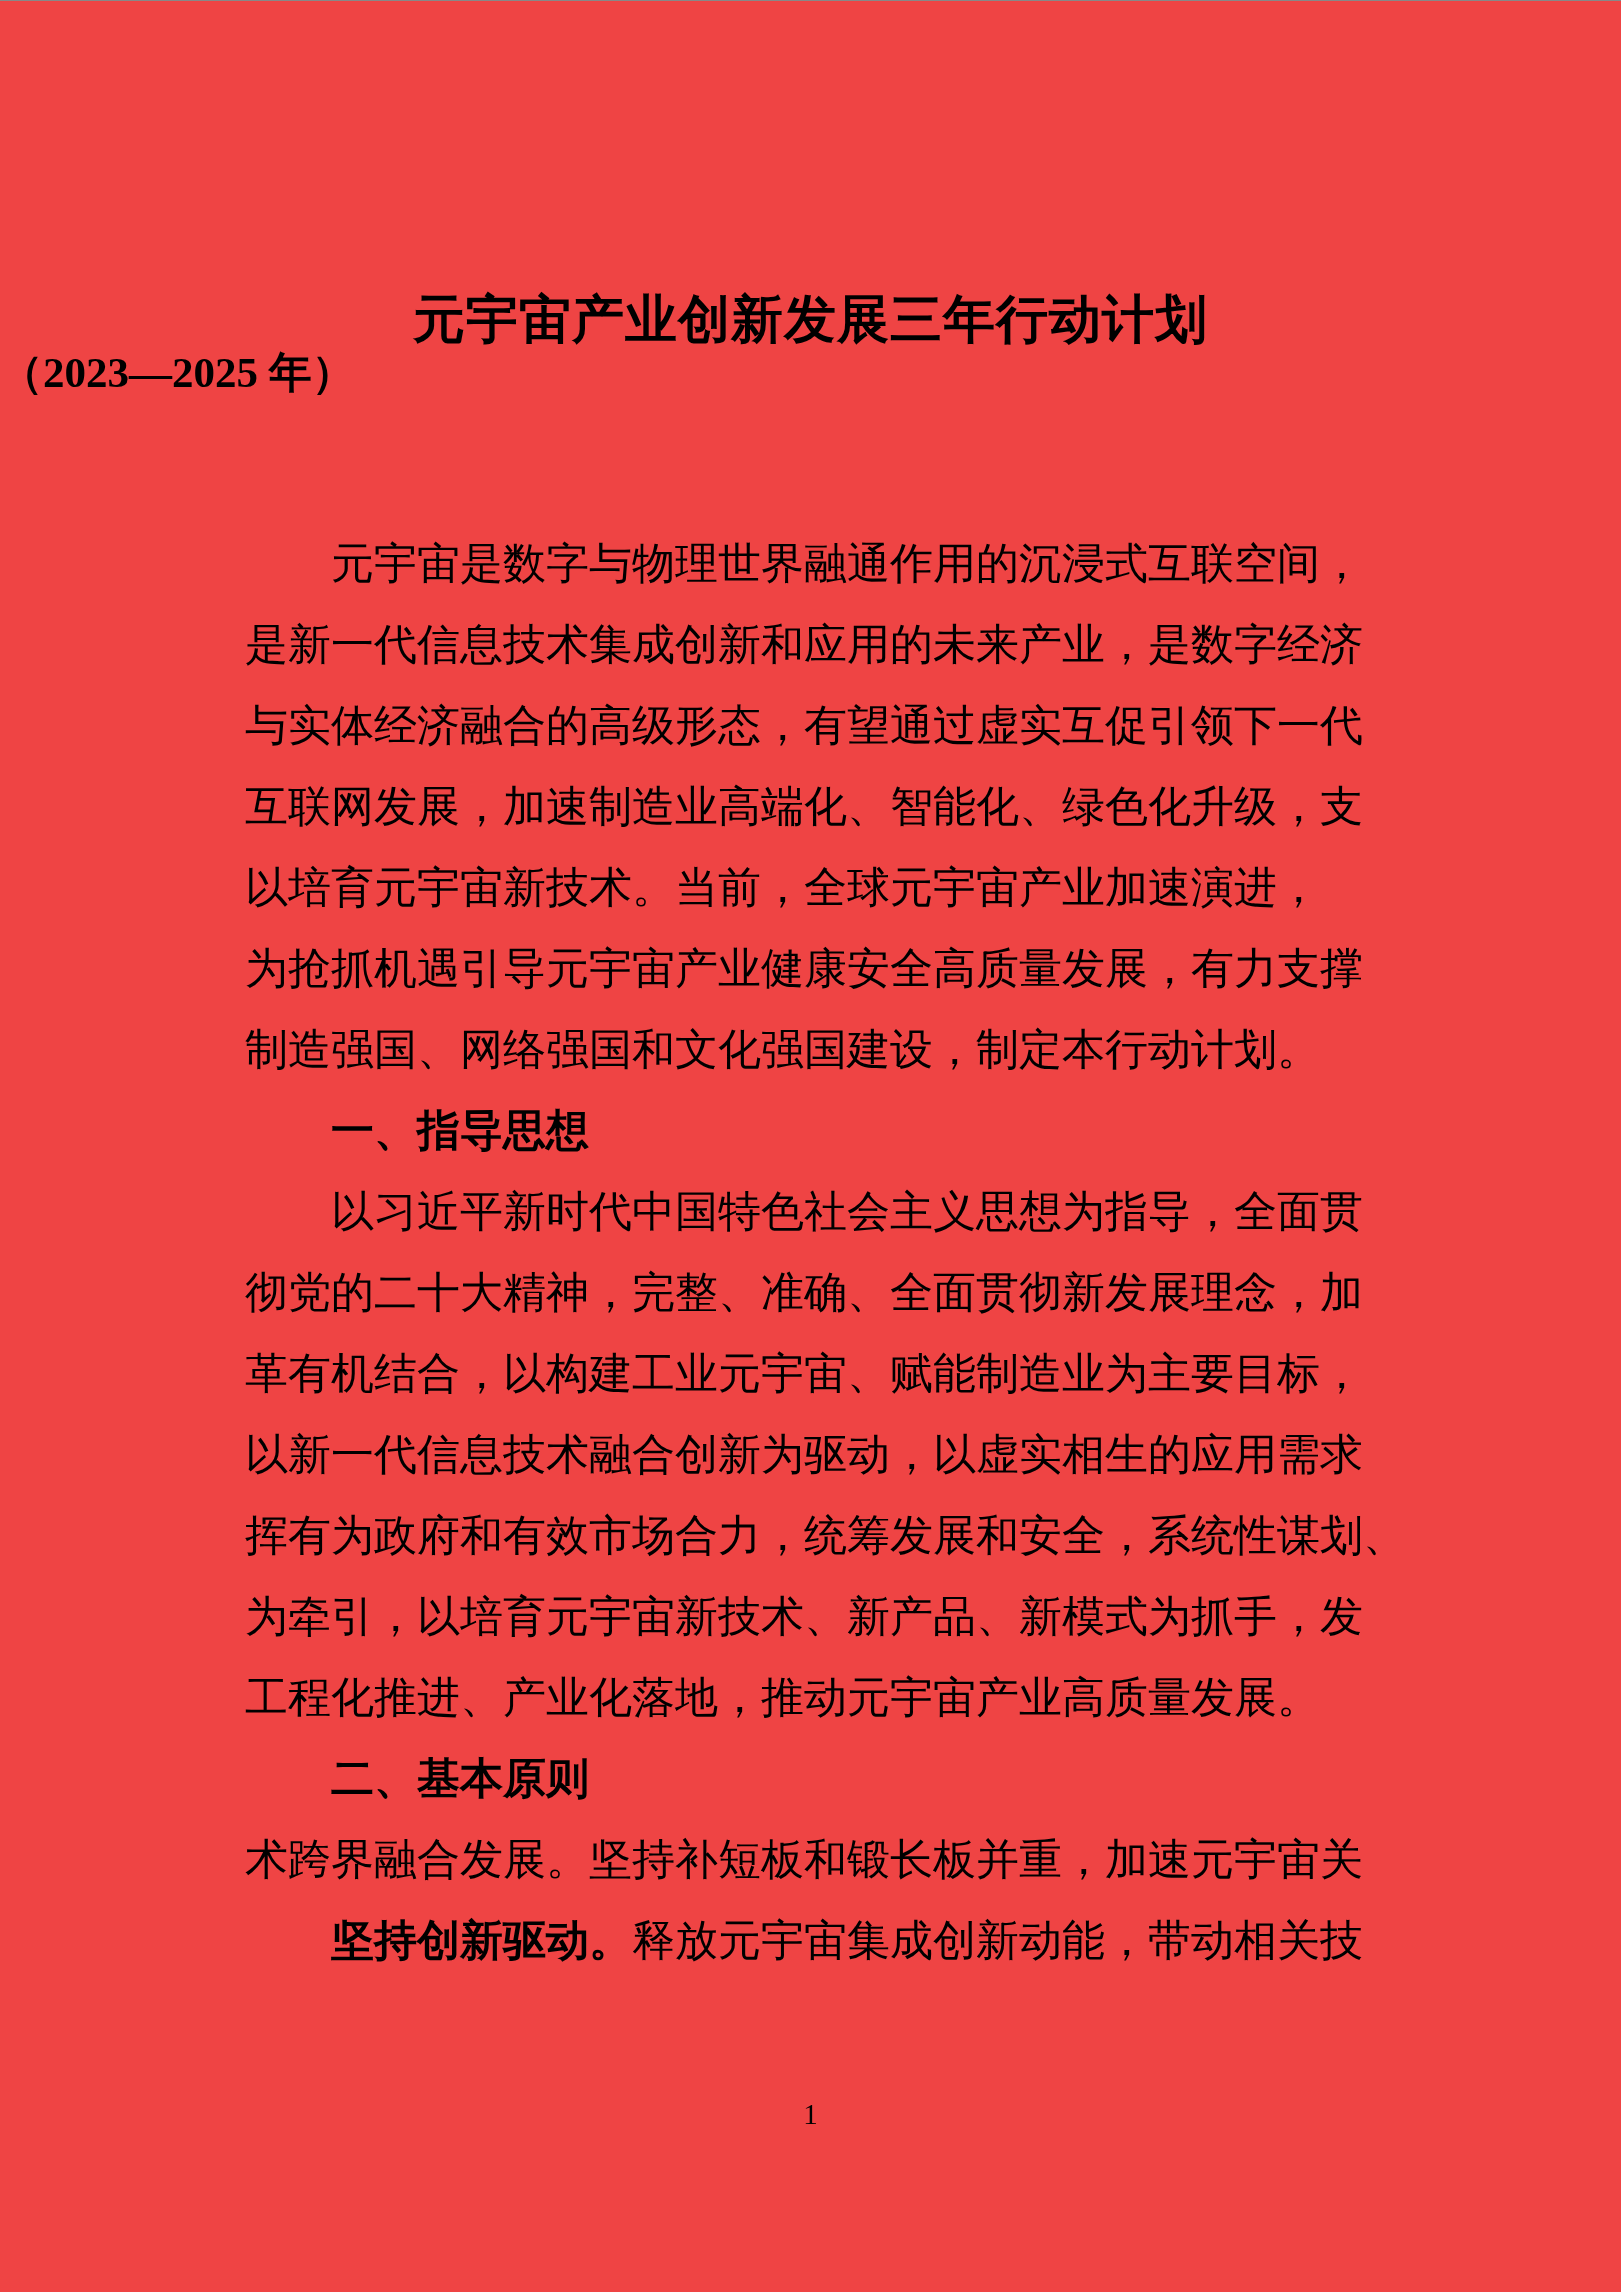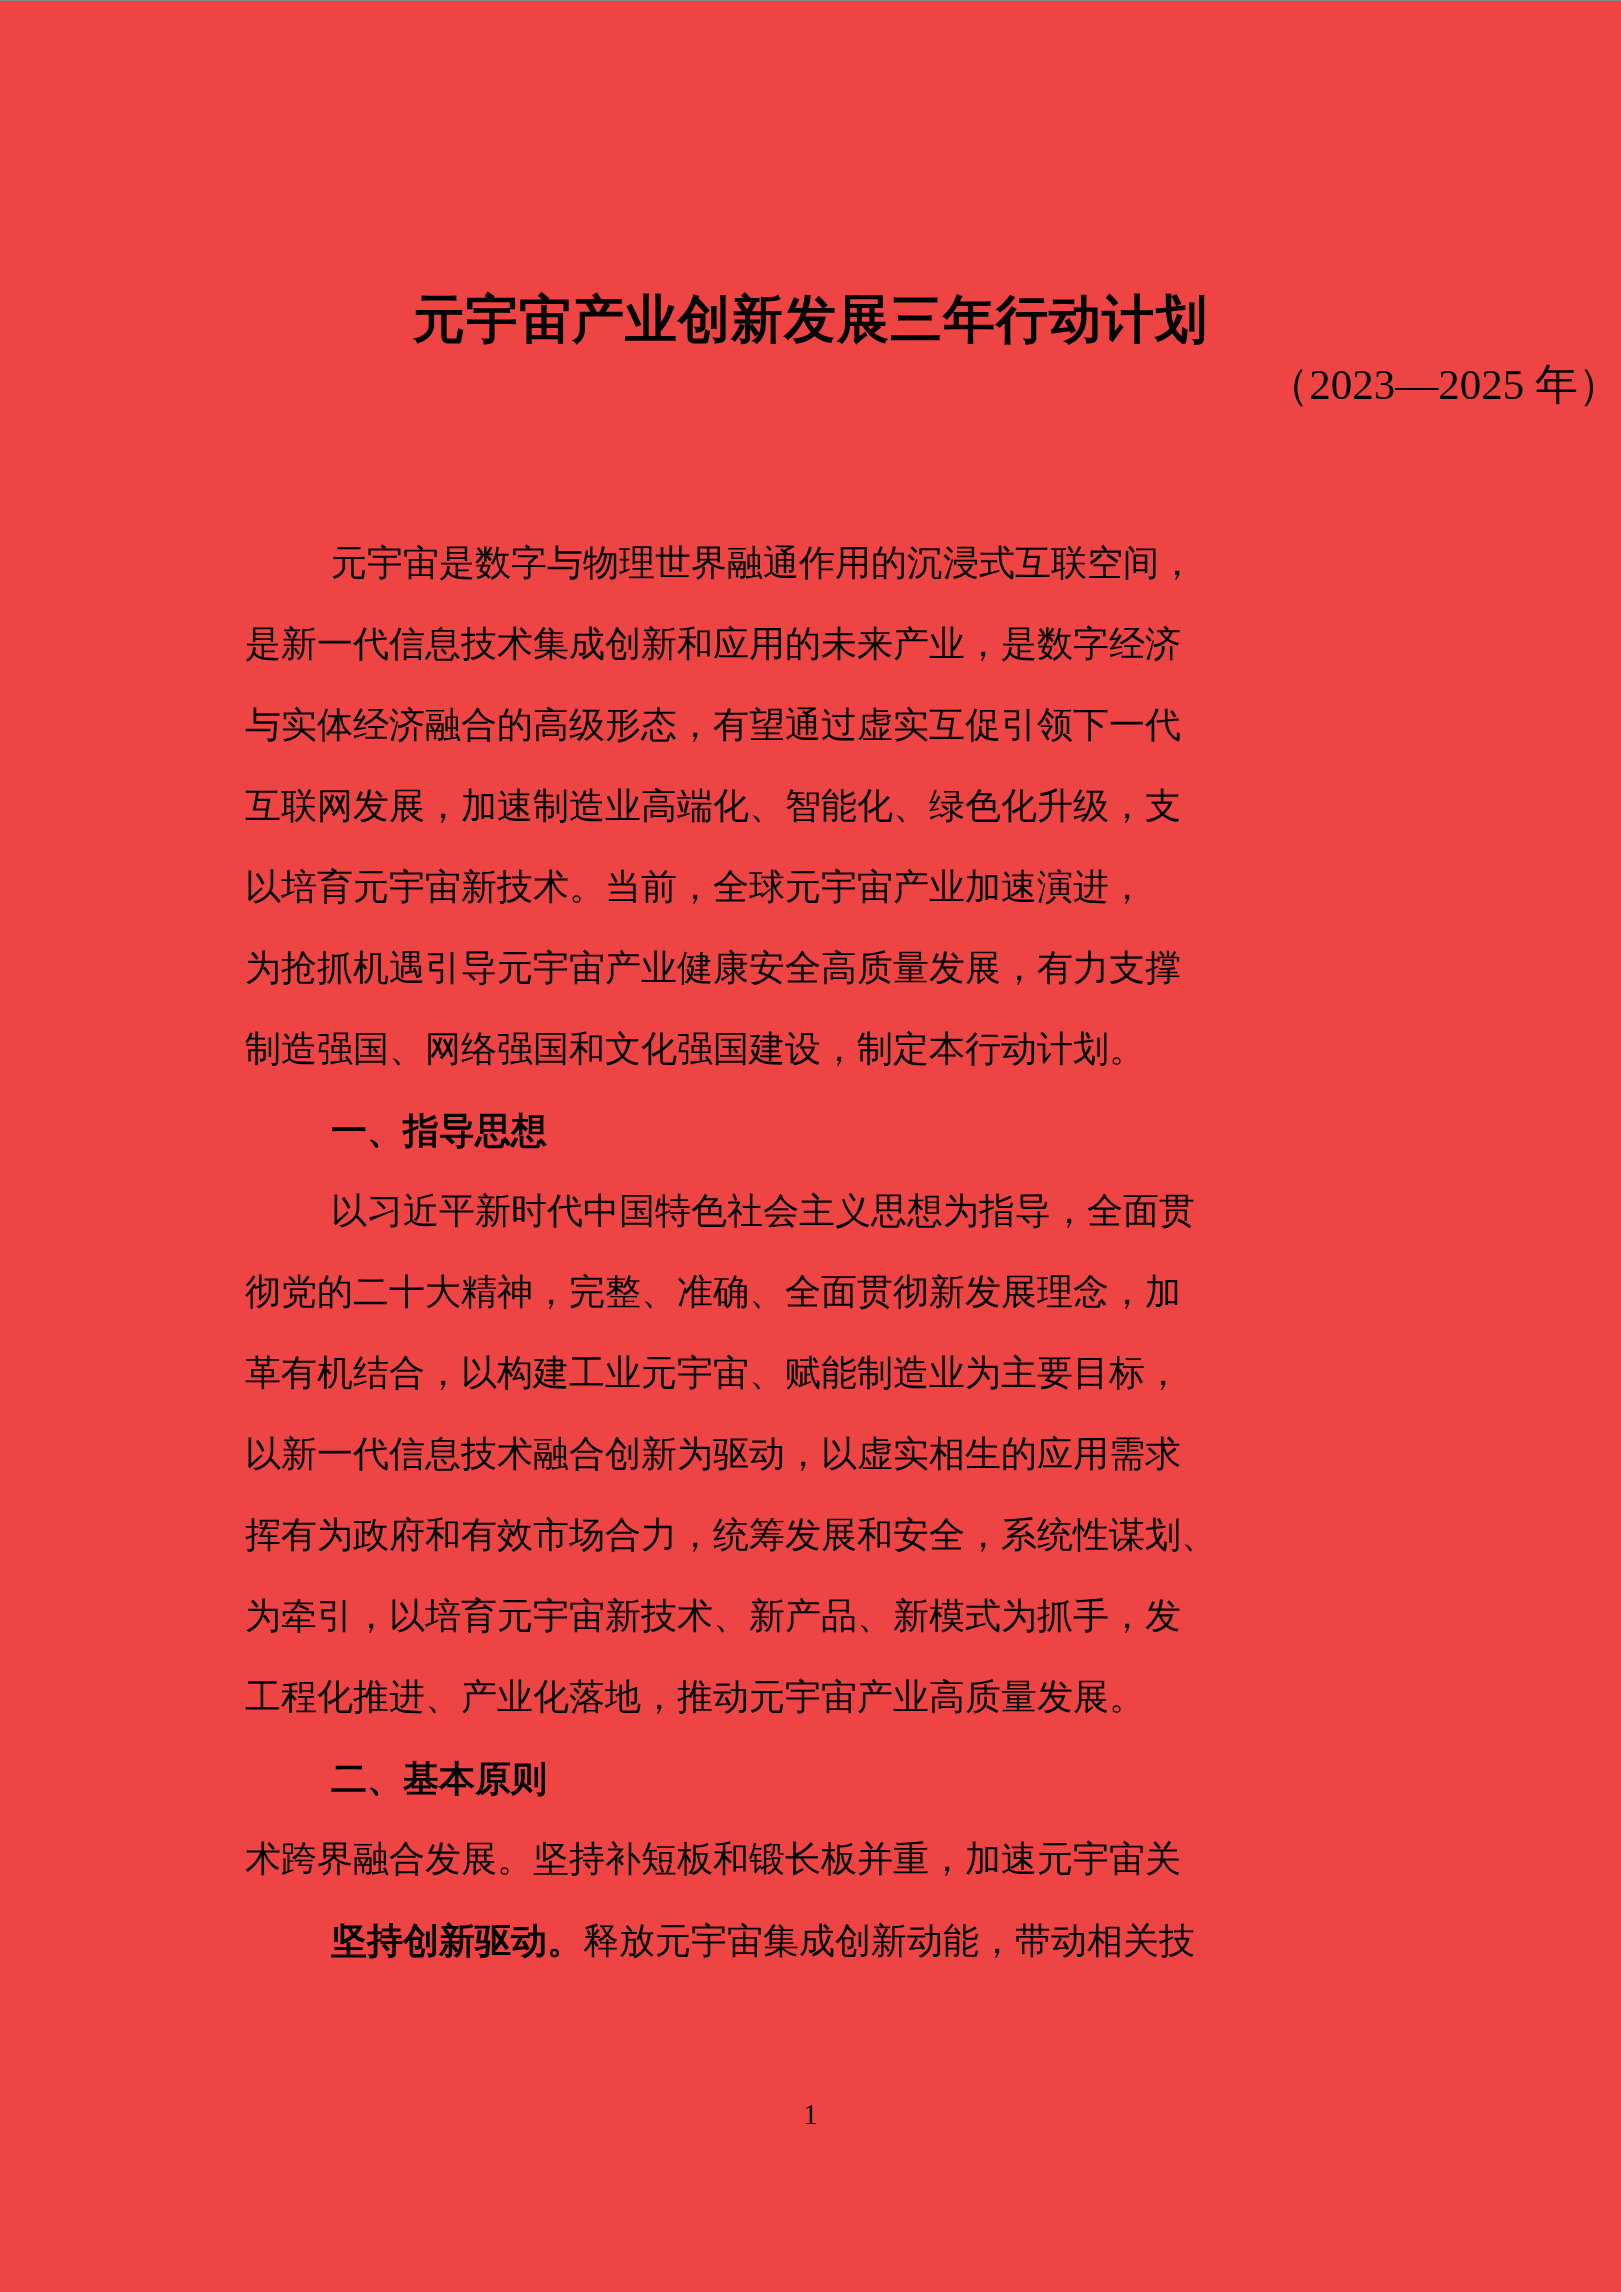--- a/index.html
+++ b/index.html
@@ -24,39 +24,39 @@
     width: 100%;
     text-align: center;
     font-size: 52px;
     line-height: 61px;
     font-weight: bold;
     font-family: "Liberation Serif", serif;
     letter-spacing: 1px;
   }
   .doc-subtitle {
     position: absolute;
-    top: 356px;
+    top: 344px;
     left: 0;
     width: 100%;
-    text-align: right;
+    text-align: left;
     font-size: 43px;
     line-height: 55px;
-    font-weight: normal;
+    font-weight: bold;
     font-family: "Liberation Serif", serif;
   }
   .content {
     position: absolute;
     top: 522px;
     left: 245px;
     width: 1131px;
   }
   .line {
     height: 81px;
     line-height: 81px;
-    font-size: 36px;
+    font-size: 43px;
     white-space: nowrap;
     font-family: "Liberation Serif", serif;
     font-weight: normal;
   }
   .indent {
     padding-left: 86px;
   }
   .heading {
     font-family: "Liberation Sans", sans-serif;
     font-weight: bold;

